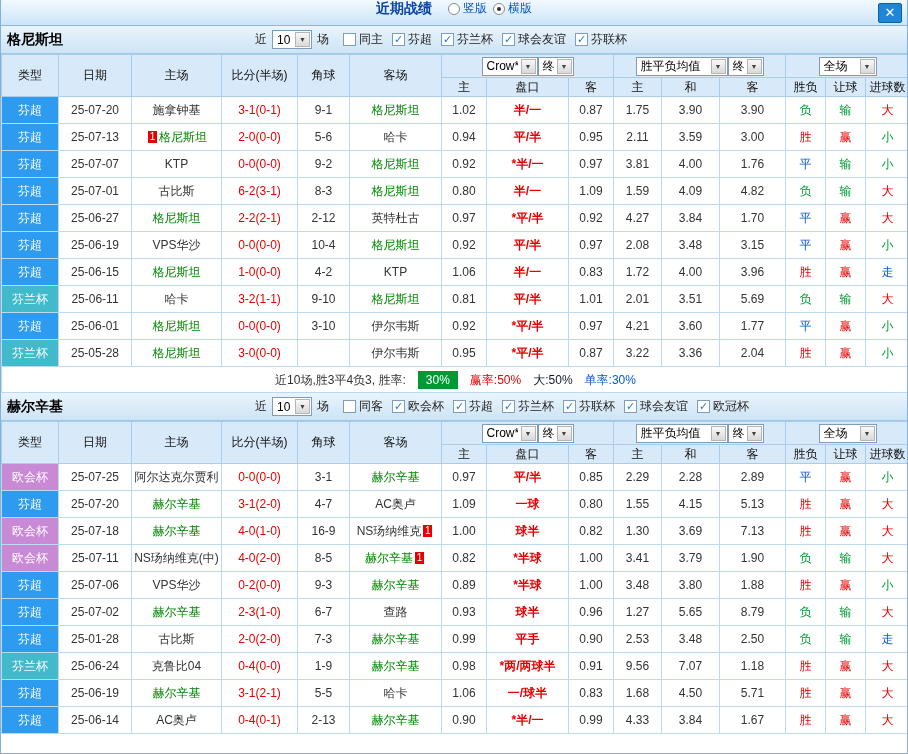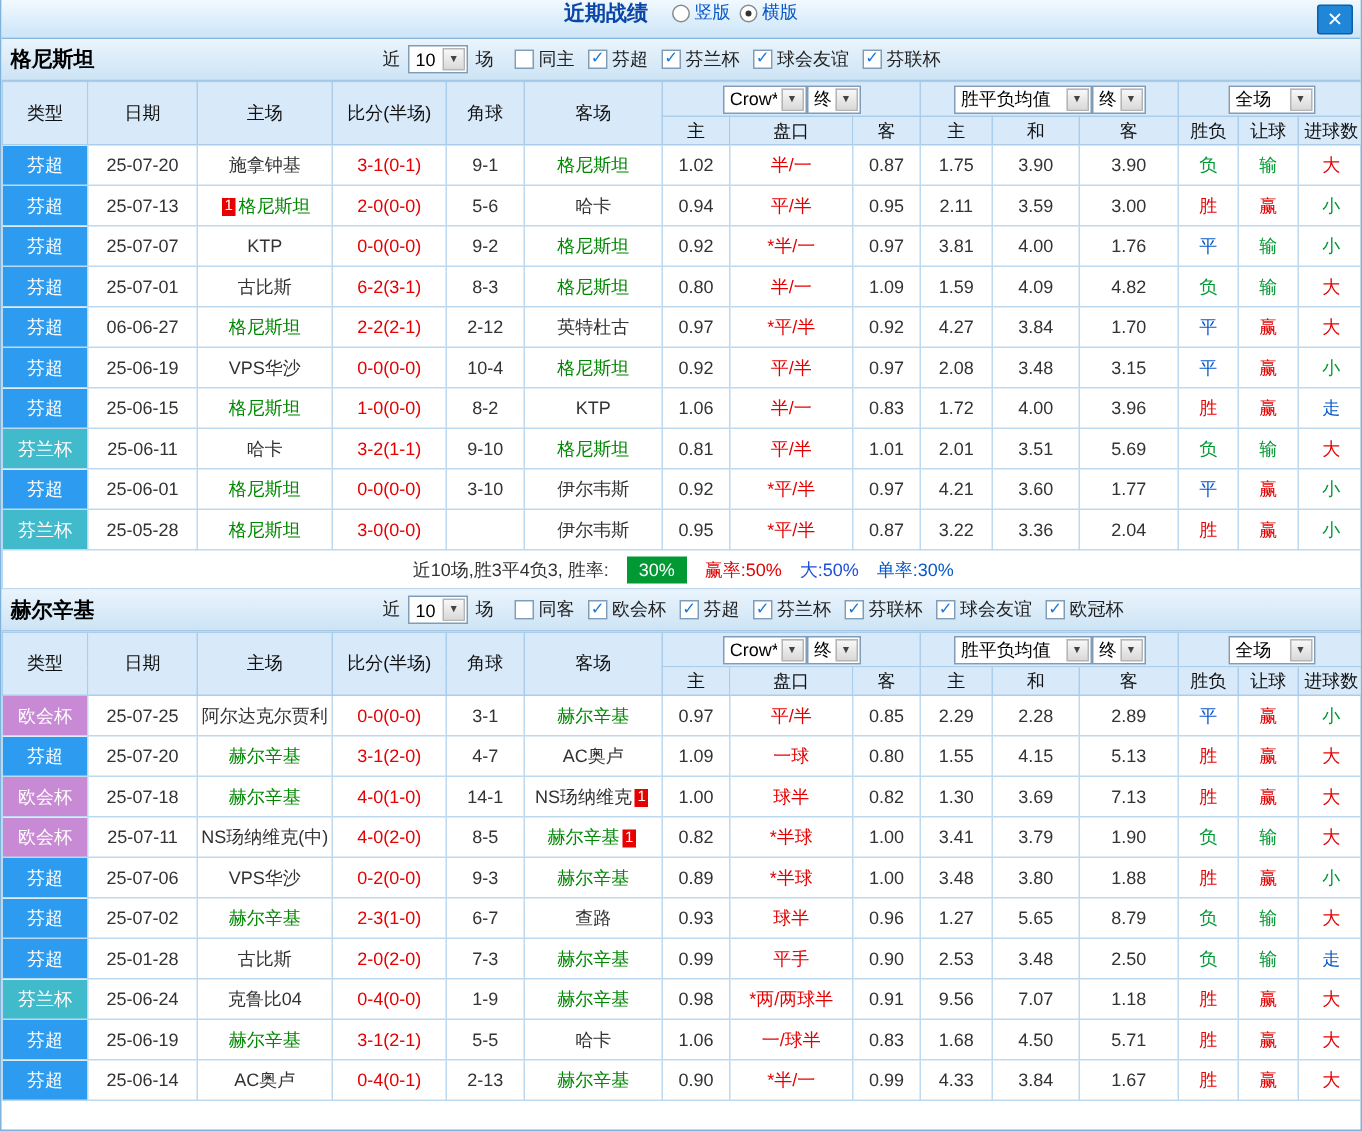--- a/index.html
+++ b/index.html
@@ -28,21 +28,21 @@
   .dd-t { overflow:hidden; }
   .dd-a { width:15px; height:15px; background:linear-gradient(#f8f8f8,#d9d9d9); border:1px solid #b5b5b5; display:inline-flex; align-items:center; justify-content:center; font-size:7px; color:#444; margin-left:3px; flex:none; }
 
   
   table.grid { border-collapse:collapse; table-layout:fixed; width:908px; }
   .grid th { background:#d8eafa; border:1px solid #aacdec; font-weight:normal; color:#111; height:19px; padding:0; overflow:hidden; white-space:nowrap; }
   .grid tr.hr1 th.ddcell { height:23px; }
   .grid td { border:1px solid #bcd9f0; text-align:center; height:27px; padding:0 1px; overflow:hidden; white-space:nowrap; color:#333; }
   .grid td.type { color:#fff; }
   .grid td.score { color:var(--score,#e60000); }
-  .grid td.line { color:var(--line,#e60000); }
+  .grid td.line { color:var(--line,#e60000);font-weight:bold; }
   .grid td.team { cursor:pointer; }
   .focal { color:var(--focal,#008800); }
   .redcard { display:inline-block; min-width:9px; padding:0 1px; height:12px; line-height:12px; background:#e60000; color:#fff; font-size:10px; margin:0 2px; vertical-align:1px; }
   .sumrow td { height:26px; }
   .sumseg { margin:0 6px; }
   .sumbadge { display:inline-block; background:var(--badge,#009933); color:#fff; padding:0 8px; height:18px; line-height:18px; margin:0 6px; }
 </style>
 </head>
 <body>
 
@@ -214,21 +214,21 @@
               <td class="odds">1.09</td>
               <td class="odds">1.59</td>
               <td class="odds">4.09</td>
               <td class="odds">4.82</td>
               <td class="rv" style="color: rgb(0, 153, 51);">负</td>
               <td class="rv" style="color: rgb(0, 153, 51);">输</td>
               <td class="rv" style="color: rgb(230, 0, 0);">大</td>
             </tr>
             <tr>
               <td class="type" style="background: rgb(45, 156, 240);">芬超</td>
-              <td class="date">06-06-27</td>
+              <td class="date">25-06-27</td>
               <td class="team"><span class="focal">格尼斯坦</span></td>
               <td class="score">2-2(2-1)</td>
               <td class="corner">2-12</td>
               <td class="team"><span>英特杜古</span></td>
               <td class="odds">0.97</td>
               <td class="line">*平/半</td>
               <td class="odds">0.92</td>
               <td class="odds">4.27</td>
               <td class="odds">3.84</td>
               <td class="odds">1.70</td>
@@ -251,21 +251,21 @@
               <td class="odds">3.15</td>
               <td class="rv" style="color: rgb(10, 88, 200);">平</td>
               <td class="rv" style="color: rgb(230, 0, 0);">赢</td>
               <td class="rv" style="color: rgb(0, 153, 51);">小</td>
             </tr>
             <tr>
               <td class="type" style="background: rgb(45, 156, 240);">芬超</td>
               <td class="date">25-06-15</td>
               <td class="team"><span class="focal">格尼斯坦</span></td>
               <td class="score">1-0(0-0)</td>
-              <td class="corner">8-2</td>
+              <td class="corner">4-2</td>
               <td class="team"><span>KTP</span></td>
               <td class="odds">1.06</td>
               <td class="line">半/一</td>
               <td class="odds">0.83</td>
               <td class="odds">1.72</td>
               <td class="odds">4.00</td>
               <td class="odds">3.96</td>
               <td class="rv" style="color: rgb(230, 0, 0);">胜</td>
               <td class="rv" style="color: rgb(230, 0, 0);">赢</td>
               <td class="rv" style="color: rgb(10, 88, 200);">走</td>
@@ -315,21 +315,21 @@
               <td class="line">*平/半</td>
               <td class="odds">0.87</td>
               <td class="odds">3.22</td>
               <td class="odds">3.36</td>
               <td class="odds">2.04</td>
               <td class="rv" style="color: rgb(230, 0, 0);">胜</td>
               <td class="rv" style="color: rgb(230, 0, 0);">赢</td>
               <td class="rv" style="color: rgb(0, 153, 51);">小</td>
             </tr>
             <tr class="sumrow">
-              <td colspan="15"><span class="sumseg" style="color: rgb(51, 51, 51);">近10场,胜3平4负3, 胜率:</span><span class="sumbadge">30%</span><span class="sumseg" style="color: rgb(230, 0, 0);">赢率:50%</span><span class="sumseg" style="color: #1d4ed8;">大:50%</span><span class="sumseg" style="color: rgb(10, 88, 200);">单率:30%</span></td>
+              <td colspan="15"><span class="sumseg" style="color: rgb(51, 51, 51);">近10场,胜3平4负3, 胜率:</span><span class="sumbadge">30%</span><span class="sumseg" style="color: rgb(230, 0, 0);">赢率:50%</span><span class="sumseg" style="color: #0f172a;">大:50%</span><span class="sumseg" style="color: rgb(10, 88, 200);">单率:30%</span></td>
             </tr>
           </tbody>
         </table>
       </div>
       <div class="section">
         <div class="secbar">
           <span class="team-name">赫尔辛基</span>
           <span class="near">
             <span>近</span>
             <span class="dd" style="width: 40px;">
@@ -457,21 +457,21 @@
               <td class="odds">5.13</td>
               <td class="rv" style="color: rgb(230, 0, 0);">胜</td>
               <td class="rv" style="color: rgb(230, 0, 0);">赢</td>
               <td class="rv" style="color: rgb(230, 0, 0);">大</td>
             </tr>
             <tr>
               <td class="type" style="background: rgb(201, 138, 213);">欧会杯</td>
               <td class="date">25-07-18</td>
               <td class="team"><span class="focal">赫尔辛基</span></td>
               <td class="score">4-0(1-0)</td>
-              <td class="corner">14-1</td>
+              <td class="corner">16-9</td>
               <td class="team"><span>NS玚纳维克</span><span class="redcard">1</span></td>
               <td class="odds">1.00</td>
               <td class="line">球半</td>
               <td class="odds">0.82</td>
               <td class="odds">1.30</td>
               <td class="odds">3.69</td>
               <td class="odds">7.13</td>
               <td class="rv" style="color: rgb(230, 0, 0);">胜</td>
               <td class="rv" style="color: rgb(230, 0, 0);">赢</td>
               <td class="rv" style="color: rgb(230, 0, 0);">大</td>

